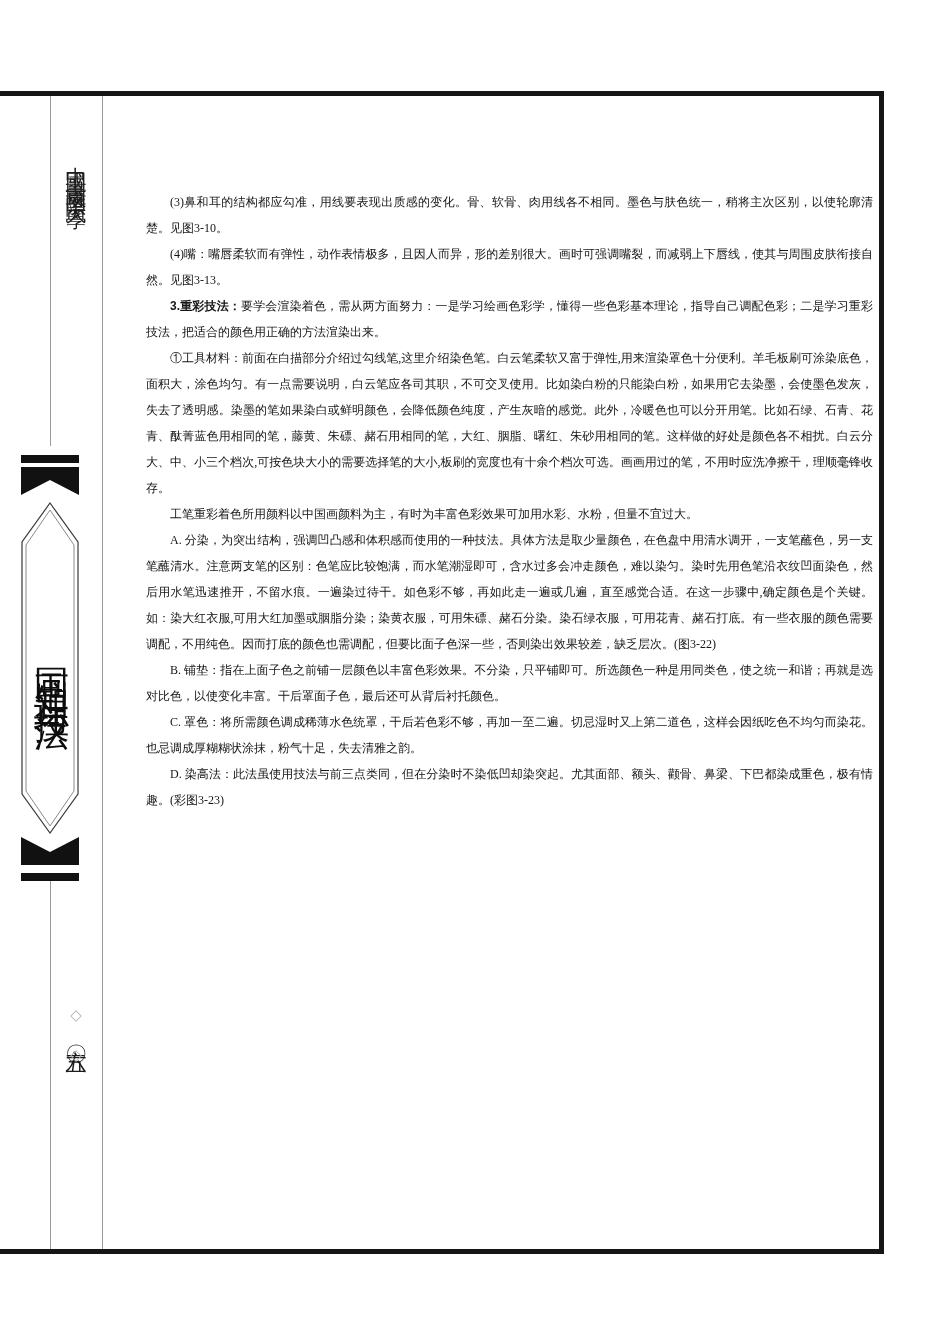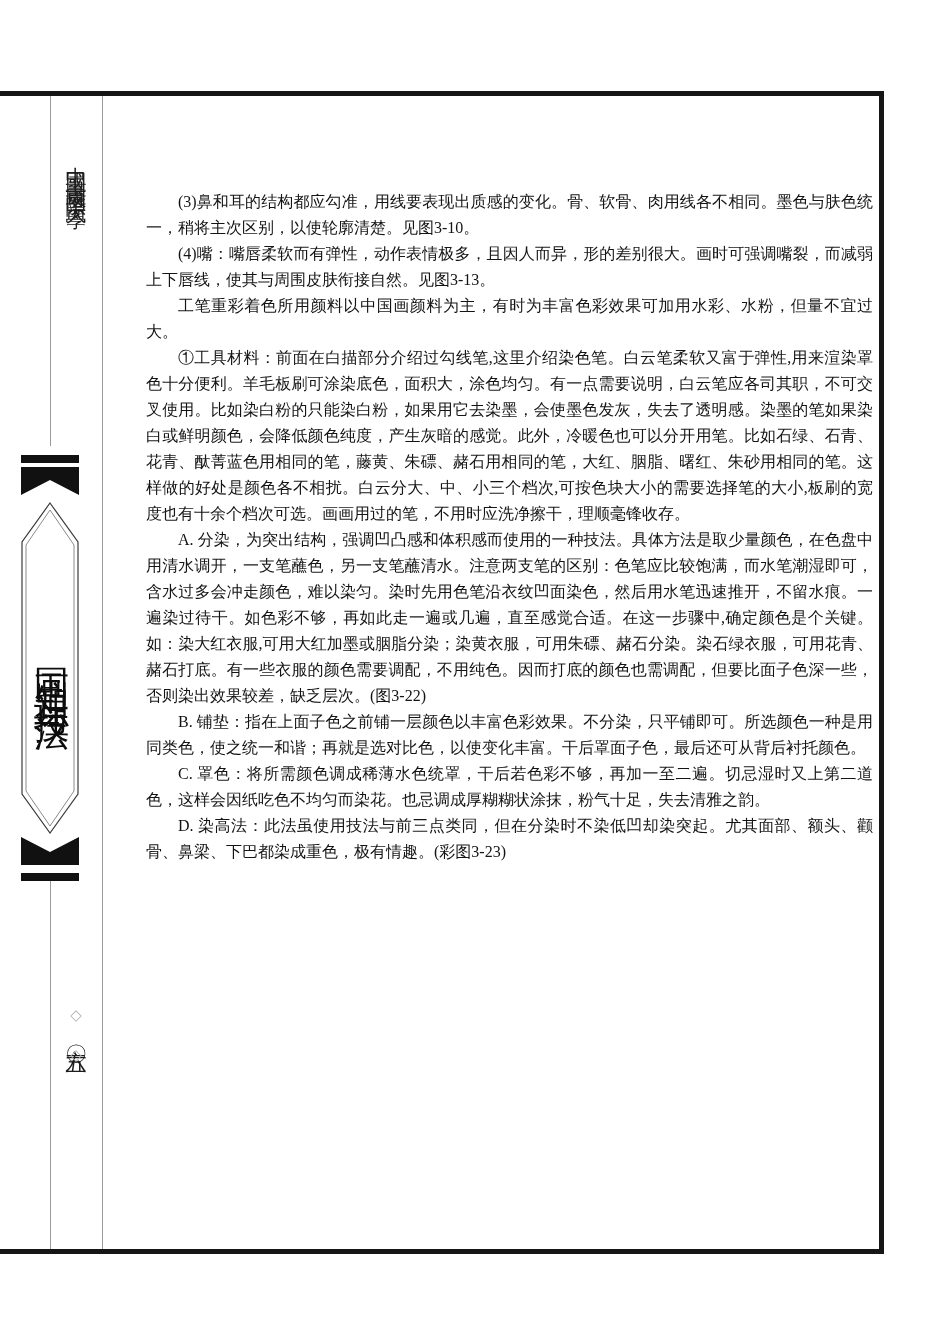--- a/index.html
+++ b/index.html
@@ -33,21 +33,21 @@
   .banner-title{font-size:35px;letter-spacing:8px;color:#0d0d0d;font-weight:500;}
 
   
   .pagenum-wrap{position:absolute;left:50px;top:1008px;width:52px;
       display:flex;flex-direction:column;align-items:center;gap:5px;}
   .diamond{color:#b3b3b3;font-size:15px;line-height:15px;}
   .pagenum{font-size:21px;letter-spacing:5px;color:#1c1c1c;}
 
   
   .bodytext{position:absolute;left:146px;top:189px;width:727px;
-      font-size:16px;line-height:26px;text-align:justify;color:#141414;}
+      font-size:12px;line-height:26px;text-align:justify;color:#141414;}
   .bodytext p{margin:0;text-indent:2em;}
   .hei{font-weight:700;font-family:"Liberation Sans",sans-serif;}
 </style>
 </head>
 <body>
 
 <div class="frame-top"></div>
 <div class="frame-right"></div>
 <div class="frame-bottom"></div>
 
@@ -85,19 +85,20 @@
 
 <div class="pagenum-wrap">
   <div class="diamond">◇</div>
   <div class="vtext pagenum">〇六五</div>
   <div class="diamond">◇</div>
 </div>
 
 <div class="bodytext">
   <p><b class="hei"></b><span>(3)鼻和耳的结构都应勾准，用线要表现出质感的变化。骨、软骨、肉用线各不相同。墨色与肤色统一，稍将主次区别，以使轮廓清楚。见图3-10。</span></p>
   <p><b class="hei"></b><span>(4)嘴：嘴唇柔软而有弹性，动作表情极多，且因人而异，形的差别很大。画时可强调嘴裂，而减弱上下唇线，使其与周围皮肤衔接自然。见图3-13。</span></p>
+  <p><b class="hei">3.重彩技法：</b><span>要学会渲染着色，需从两方面努力：一是学习绘画色彩学，懂得一些色彩基本理论，指导自己调配色彩；二是学习重彩技法，把适合的颜色用正确的方法渲染出来。</span></p>
+  <p><b class="hei"></b><span>①工具材料：前面在白描部分介绍过勾线笔,这里介绍染色笔。白云笔柔软又富于弹性,用来渲染罩色十分便利。羊毛板刷可涂染底色，面积大，涂色均匀。有一点需要说明，白云笔应各司其职，不可交叉使用。比如染白粉的只能染白粉，如果用它去染墨，会使墨色发灰，失去了透明感。染墨的笔如果染白或鲜明颜色，会降低颜色纯度，产生灰暗的感觉。此外，冷暖色也可以分开用笔。比如石绿、石青、花青、酞菁蓝色用相同的笔，藤黄、朱磦、赭石用相同的笔，大红、胭脂、曙红、朱砂用相同的笔。这样做的好处是颜色各不相扰。白云分大、中、小三个档次,可按色块大小的需要选择笔的大小,板刷的宽度也有十余个档次可选。画画用过的笔，不用时应洗净擦干，理顺毫锋收存。</span></p>
   <p><b class="hei"></b><span>工笔重彩着色所用颜料以中国画颜料为主，有时为丰富色彩效果可加用水彩、水粉，但量不宜过大。</span></p>
-  <p><b class="hei"></b><span>①工具材料：前面在白描部分介绍过勾线笔,这里介绍染色笔。白云笔柔软又富于弹性,用来渲染罩色十分便利。羊毛板刷可涂染底色，面积大，涂色均匀。有一点需要说明，白云笔应各司其职，不可交叉使用。比如染白粉的只能染白粉，如果用它去染墨，会使墨色发灰，失去了透明感。染墨的笔如果染白或鲜明颜色，会降低颜色纯度，产生灰暗的感觉。此外，冷暖色也可以分开用笔。比如石绿、石青、花青、酞菁蓝色用相同的笔，藤黄、朱磦、赭石用相同的笔，大红、胭脂、曙红、朱砂用相同的笔。这样做的好处是颜色各不相扰。白云分大、中、小三个档次,可按色块大小的需要选择笔的大小,板刷的宽度也有十余个档次可选。画画用过的笔，不用时应洗净擦干，理顺毫锋收存。</span></p>
   <p><b class="hei"></b><span>A. 分染，为突出结构，强调凹凸感和体积感而使用的一种技法。具体方法是取少量颜色，在色盘中用清水调开，一支笔蘸色，另一支笔蘸清水。注意两支笔的区别：色笔应比较饱满，而水笔潮湿即可，含水过多会冲走颜色，难以染匀。染时先用色笔沿衣纹凹面染色，然后用水笔迅速推开，不留水痕。一遍染过待干。如色彩不够，再如此走一遍或几遍，直至感觉合适。在这一步骤中,确定颜色是个关键。如：染大红衣服,可用大红加墨或胭脂分染；染黄衣服，可用朱磦、赭石分染。染石绿衣服，可用花青、赭石打底。有一些衣服的颜色需要调配，不用纯色。因而打底的颜色也需调配，但要比面子色深一些，否则染出效果较差，缺乏层次。(图3-22)</span></p>
   <p><b class="hei"></b><span>B. 铺垫：指在上面子色之前铺一层颜色以丰富色彩效果。不分染，只平铺即可。所选颜色一种是用同类色，使之统一和谐；再就是选对比色，以使变化丰富。干后罩面子色，最后还可从背后衬托颜色。</span></p>
   <p><b class="hei"></b><span>C. 罩色：将所需颜色调成稀薄水色统罩，干后若色彩不够，再加一至二遍。切忌湿时又上第二道色，这样会因纸吃色不均匀而染花。也忌调成厚糊糊状涂抹，粉气十足，失去清雅之韵。</span></p>
   <p><b class="hei"></b><span>D. 染高法：此法虽使用技法与前三点类同，但在分染时不染低凹却染突起。尤其面部、额头、颧骨、鼻梁、下巴都染成重色，极有情趣。(彩图3-23)</span></p>
 </div>
 
 </body></html>

